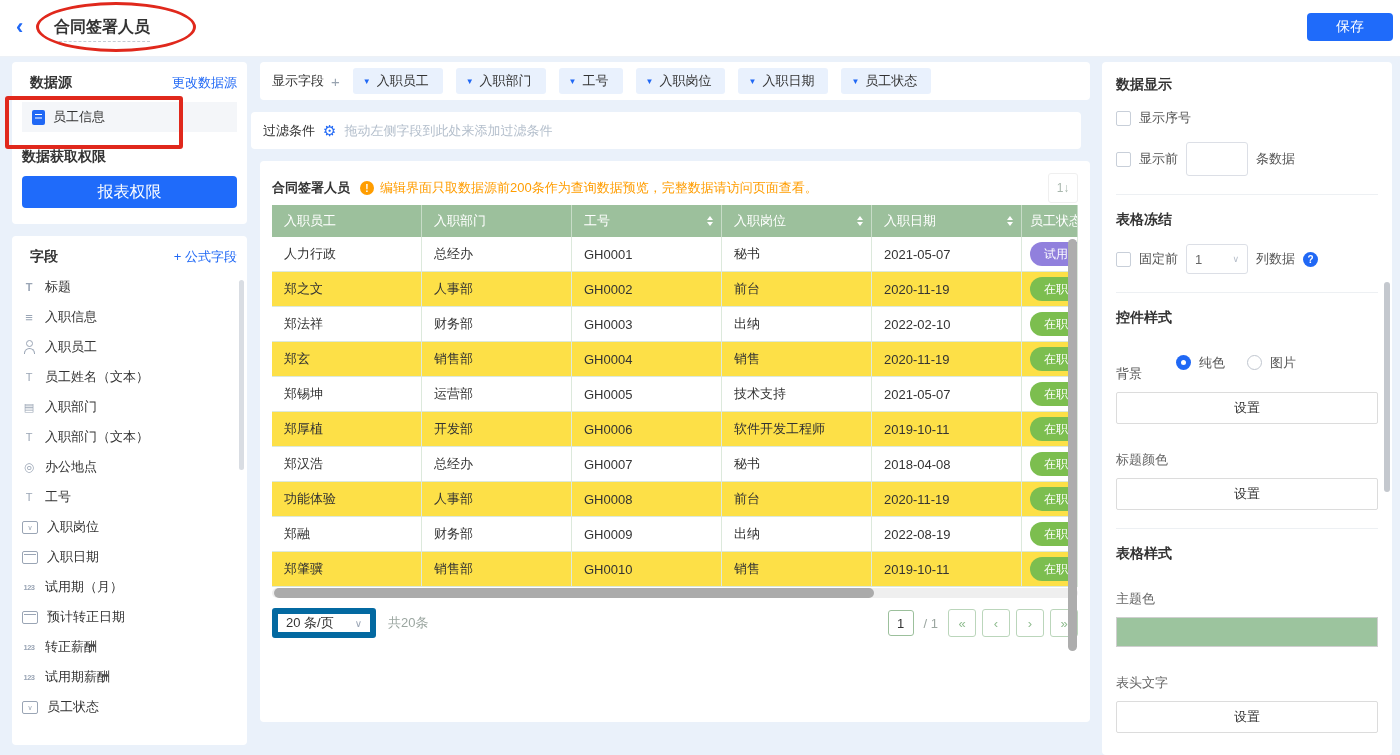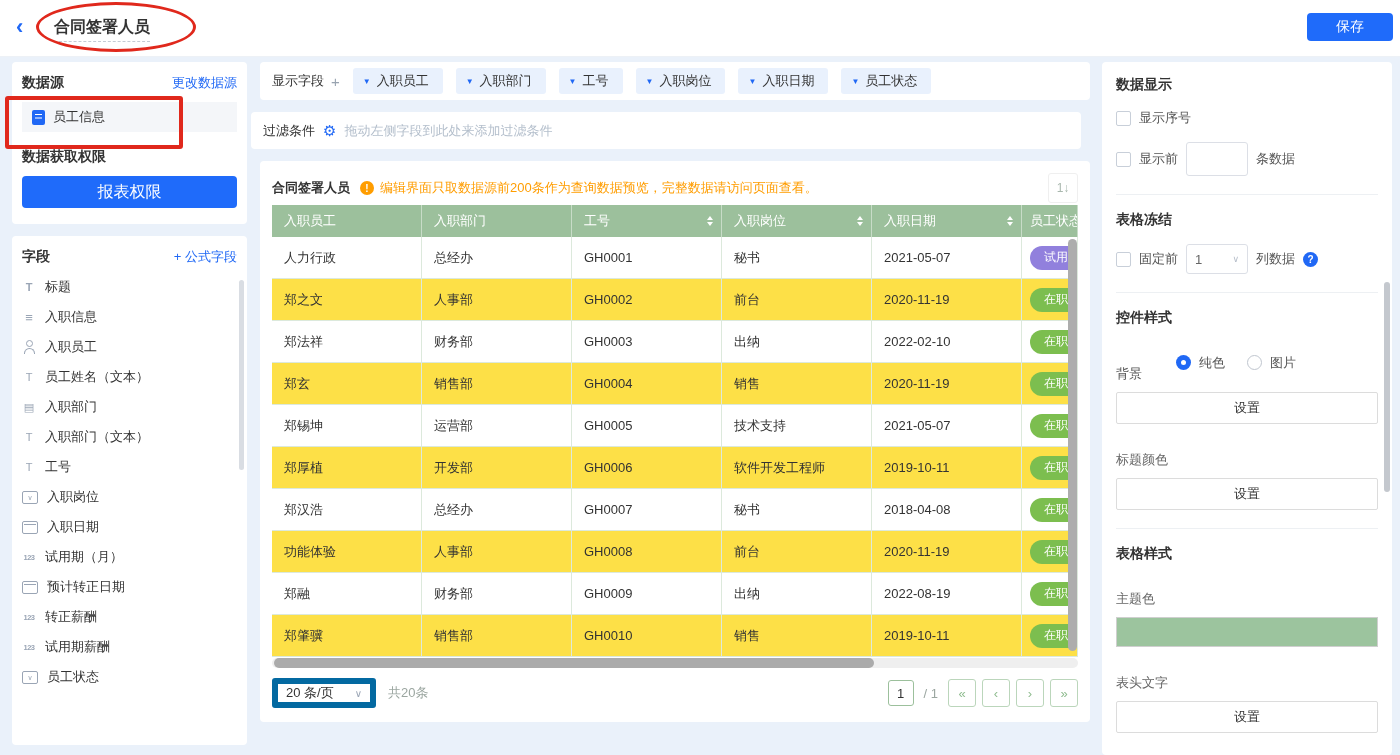--- a/index.html
+++ b/index.html
@@ -11,21 +11,21 @@
   .topbar{position:absolute;left:0;top:0;width:1400px;height:56px;background:#fff;border-bottom:1px solid #EDF1F6;}
   .back{position:absolute;left:16px;top:13px;font-size:22px;line-height:28px;color:#2068F5;font-weight:bold;cursor:pointer;}
   .pg-title{position:absolute;left:54px;top:17px;font-size:16px;font-weight:bold;color:#333;border-bottom:1px dashed #C4CBD4;padding-bottom:3px;}
   .ellipse-anno{position:absolute;left:36px;top:2px;width:154px;height:44px;border:3px solid #E0281C;border-radius:50%;pointer-events:none;}
   .rect-anno{position:absolute;left:5px;top:96px;width:170px;height:45px;border:4px solid #E0281C;border-radius:3px;pointer-events:none;z-index:5;}
   .save-btn{position:absolute;left:1307px;top:13px;width:86px;height:28px;background:#1F6BFA;color:#fff;font-size:14px;border-radius:4px;display:flex;align-items:center;justify-content:center;cursor:pointer;}
 
   
   .l-card1{left:12px;top:62px;width:235px;height:162px;padding:12px 10px;box-sizing:border-box;}
   .l-card2{left:12px;top:236px;width:235px;height:509px;padding:12px 10px;box-sizing:border-box;}
-  .sec-head{display:flex;align-items:center;justify-content:space-between;}
+  .sec-head{display:flex;align-items:center;justify-content:space-between;margin-left:8px;}
   .sec-title{font-size:14px;font-weight:bold;color:#333;}
   .blue-link{font-size:13px;color:#2068F5;cursor:pointer;}
   .ds-item{margin-top:10px;height:30px;background:#F4F6F9;display:flex;align-items:center;gap:8px;padding-left:10px;font-size:13px;color:#333;cursor:pointer;}
   .doc-icon{width:13px;height:15px;background:#2068F5;border-radius:2px;position:relative;flex:0 0 auto;}
   .doc-icon::after{content:"";position:absolute;left:3px;top:4px;width:7px;height:1.5px;background:#fff;box-shadow:0 3.5px 0 #fff;}
   .perm-title{margin-top:16px;font-size:14px;font-weight:bold;color:#333;}
   .perm-btn{margin-top:10px;height:32px;background:#1F6BFA;border-radius:4px;color:#fff;font-size:16px;display:flex;align-items:center;justify-content:center;cursor:pointer;}
   .field-list{margin-top:6px;}
   .field-item{height:30px;display:flex;align-items:center;gap:9px;font-size:13px;color:#333;cursor:grab;}
   .l-scroll{position:absolute;right:3px;top:44px;width:5px;height:190px;background:#D9DDE3;border-radius:3px;}
@@ -63,21 +63,21 @@
   .warn-text{font-size:13px;color:#FF9D00;}
   .sort-box{position:absolute;right:0;top:2px;width:28px;height:28px;border:1px solid #EFEFEF;border-radius:3px;display:flex;align-items:center;justify-content:center;font-size:12px;color:#A9B8AE;cursor:pointer;}
 
   .grid{position:relative;width:806px;}
   .g-head{display:flex;height:32px;background:#9CC09C;}
   .g-hcell{display:flex;align-items:center;box-sizing:border-box;padding-left:12px;font-size:13px;color:#fff;border-right:1px solid rgba(255,255,255,.45);overflow:hidden;white-space:nowrap;}
   .sorter{display:flex;flex-direction:column;gap:2px;margin-left:auto;margin-right:8px;cursor:pointer;}
   .sorter i{display:block;width:0;height:0;border-left:3.5px solid transparent;border-right:3.5px solid transparent;}
   .sorter .up{border-bottom:4px solid #fff;}
   .sorter .down{border-top:4px solid #fff;}
-  .g-row{display:flex;height:42px;background:#fff;}
+  .g-row{display:flex;height:35px;background:#fff;}
   .g-row.alt{background:#fde047;}
   .g-cell{display:flex;align-items:center;box-sizing:border-box;padding-left:12px;font-size:13px;color:#333;border-right:1px solid #DCE9DC;border-bottom:1px solid #DCE9DC;overflow:hidden;white-space:nowrap;}
   .c0{width:150px;}.c1{width:150px;}.c2{width:150px;}.c3{width:150px;}.c4{width:150px;}.c5{width:56px;flex:0 0 56px;padding-left:8px;}
   .badge{flex:0 0 auto;height:24px;border-radius:12px;color:#fff;font-size:12px;display:flex;align-items:center;padding:0 14px;white-space:nowrap;}
   .badge.active{background:#7CBE4F;}
   .badge.trial{background:#9180DD;}
   .v-scroll{position:absolute;right:1px;top:34px;width:9px;height:412px;background:#ADADAD;border-radius:5px;z-index:4;}
   .h-scroll{margin-top:1px;width:806px;height:10px;background:#EFEFEF;border-radius:5px;position:relative;}
   .h-thumb{position:absolute;left:2px;top:0;width:600px;height:10px;background:#ABABAB;border-radius:5px;}
 
@@ -160,20 +160,24 @@
         </div>
       <div class="field-item">
           <span class="fi icon-dept"></span>
           <span>入职部门</span>
         </div>
       <div class="field-item">
           <span class="fi icon-text"></span>
           <span>入职部门（文本）</span>
         </div>
       <div class="field-item">
+          <span class="fi icon-location"></span>
+          <span>办公地点</span>
+        </div>
+      <div class="field-item">
           <span class="fi icon-text"></span>
           <span>工号</span>
         </div>
       <div class="field-item">
           <span class="fi icon-select"></span>
           <span>入职岗位</span>
         </div>
       <div class="field-item">
           <span class="fi icon-calendar"></span>
           <span>入职日期</span>

